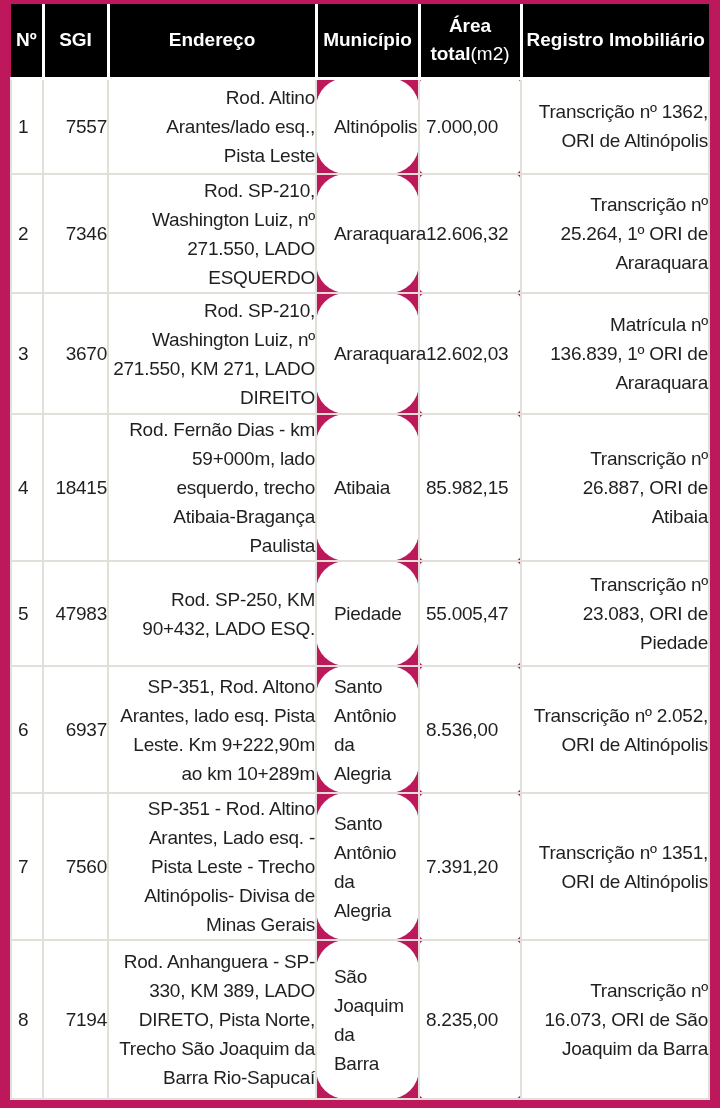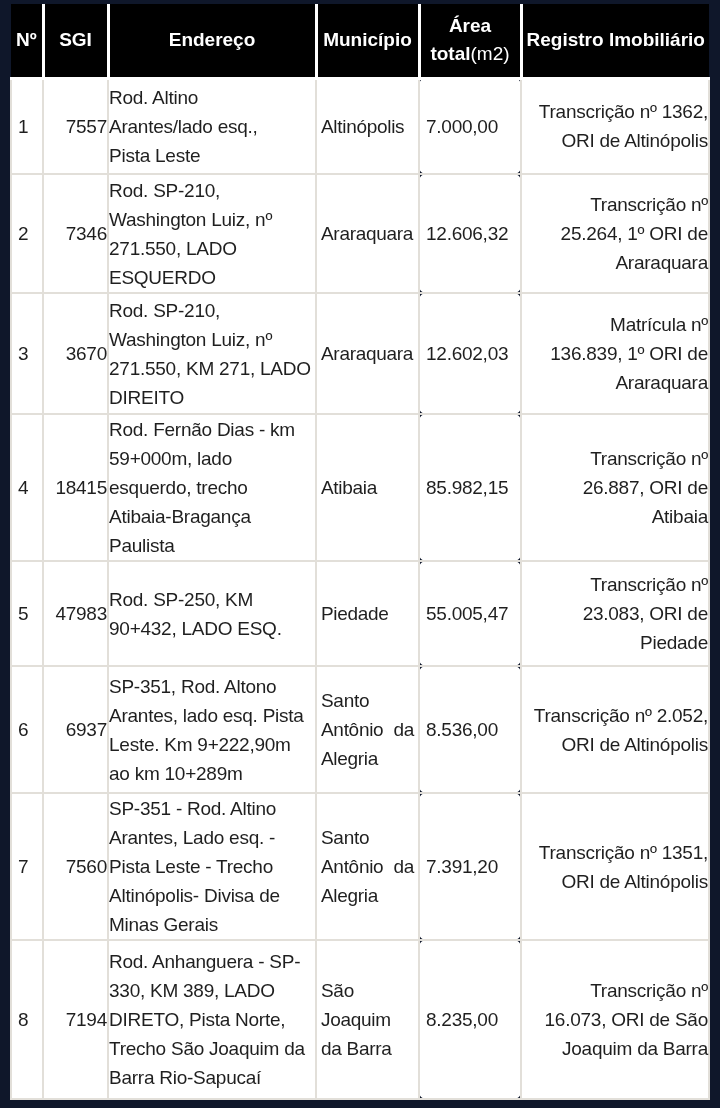--- a/index.html
+++ b/index.html
@@ -5,21 +5,21 @@
   * { box-sizing: border-box; }
   html, body {
     margin: 0; padding: 0;
     background: #ffffff;
     font-family: "Liberation Sans", "DejaVu Sans", sans-serif;
   }
   .page {
     position: relative;
     width: 720px;
     height: 1108px;
-    background: #0f172a;
+    background: #be185d;
     overflow: hidden;
   }
   table.doc-table {
     position: absolute;
     left: 10px;
     top: 4px;
     width: 698px;
     border-collapse: collapse;
     table-layout: fixed;
     color: #1f1f1f;
@@ -52,22 +52,22 @@
 
   tbody td {
     border: 2px solid #e2dfd9;
     vertical-align: middle;
     padding: 0;
     letter-spacing: -0.25px;
     background: #ffffff;
   }
   .c-num  { text-align: left; padding-left: 6px; }
   .c-sgi  { text-align: right; padding-left: 6px; }
-  .c-end  { text-align: left; white-space: pre-line; }
-  .c-mun  { text-align: justify; padding: 0 4px; letter-spacing: -0.3px; }
+  .c-end  { text-align: right; white-space: pre-line; }
+  .c-mun  { text-align: justify; padding: 0 17px; letter-spacing: -0.3px; border-radius: 30px; }
   .c-area { text-align: left; padding-left: 6px; border-radius: 7px; }
   .c-reg  { text-align: right; white-space: pre-line; }
 
   tbody tr:nth-child(1) { height: 96px; }
   tbody tr:nth-child(2) { height: 119px; }
   tbody tr:nth-child(3) { height: 121px; }
   tbody tr:nth-child(4) { height: 144px; }
   tbody tr:nth-child(5) { height: 105px; }
   tbody tr:nth-child(6) { height: 127px; }
   tbody tr:nth-child(7) { height: 143px; }

